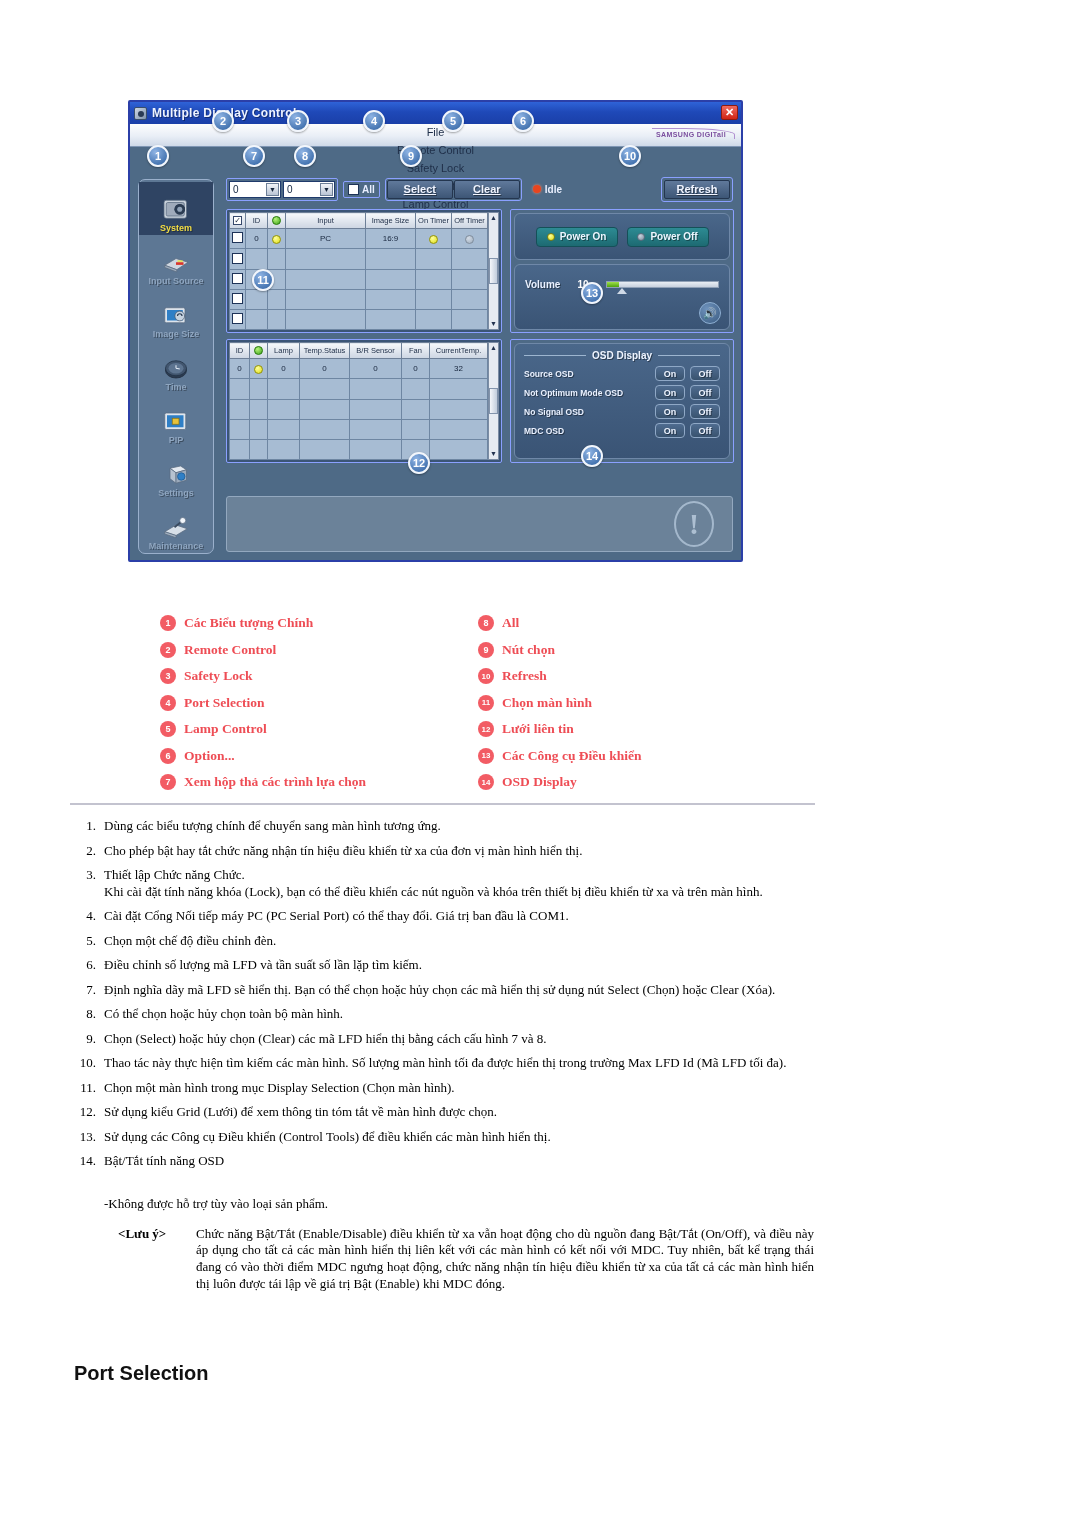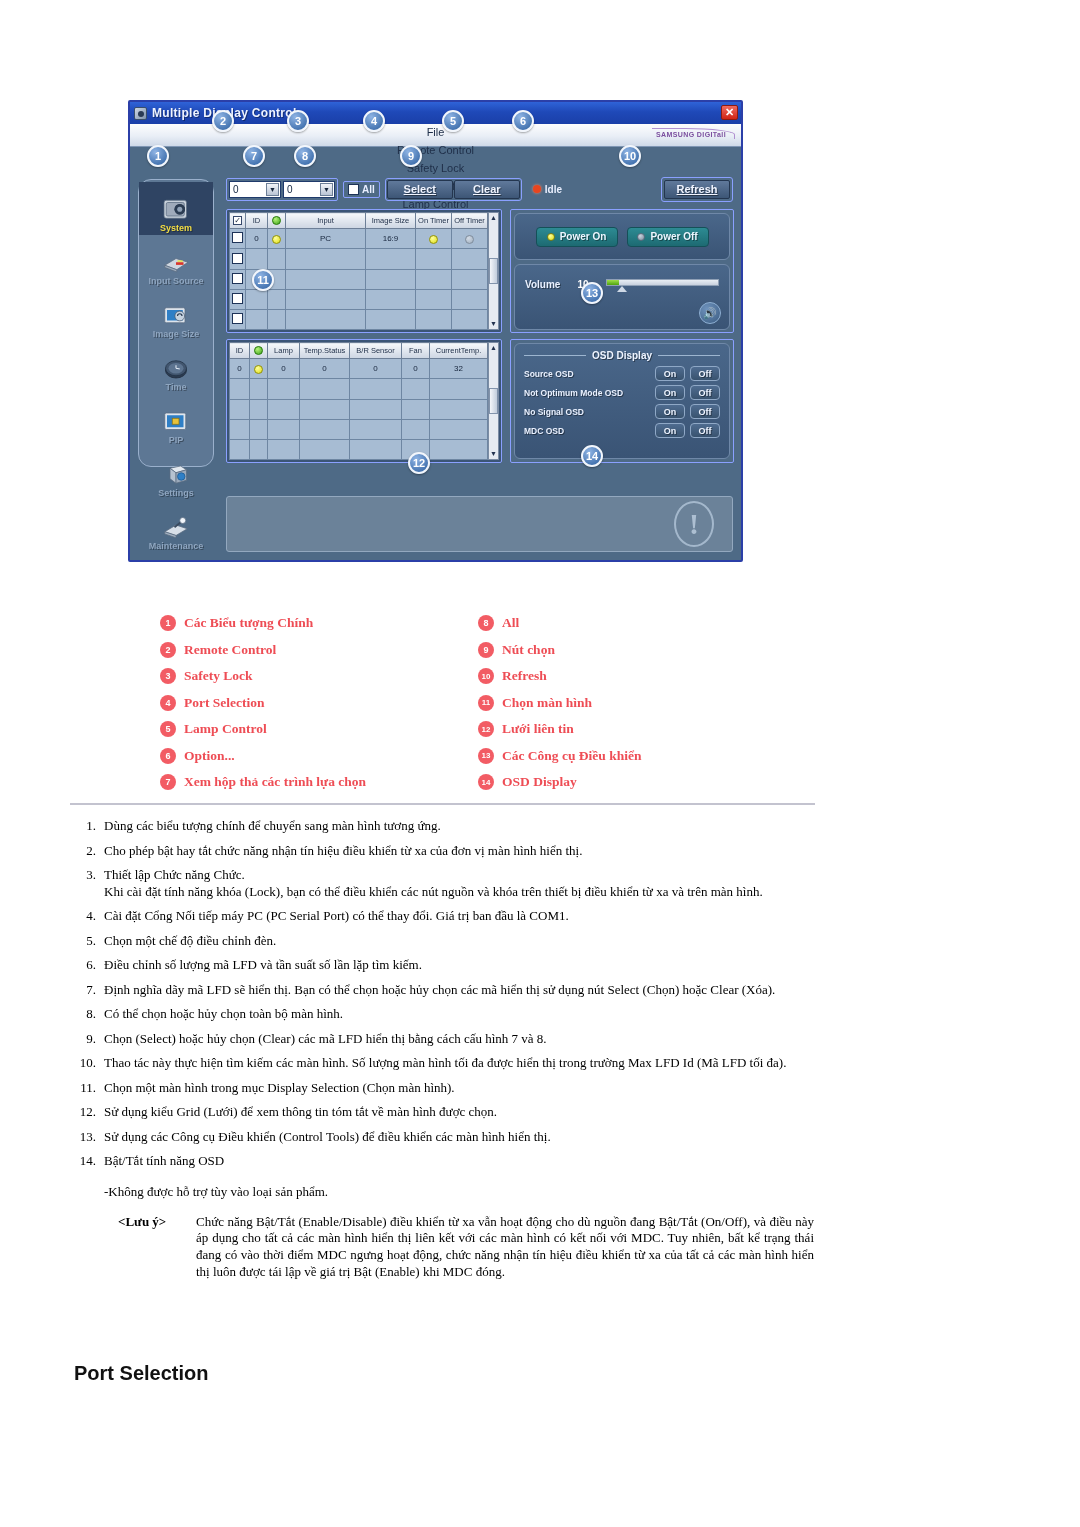--- a/index.html
+++ b/index.html
@@ -70,22 +70,22 @@
     border-top:1px solid #b08fd0;
     border-right:1px solid #b08fd0;
     border-radius:0 60% 0 0;
     padding:2px 8px 1px 4px;
   }
 
   .app-body{ position:relative; height:calc(100% - 45px); padding:8px; }
 
   
   .sidebar{
-    position:absolute;left:8px;top:32px;width:76px;height:288px;
-    background:#5d7794;border:1px solid #9ab0cc;border-radius:13px;
+    position:absolute;left:8px;top:32px;width:76px;height:375px;
+    background:#5d7794;border:1px solid #9ab0cc;border-radius:7px;
     padding-top:2px;
   }
   .side-item{
     height:53px;display:flex;flex-direction:column;align-items:center;
     justify-content:flex-end;padding-bottom:2px;position:relative;
   }
   .side-item.active{ background:#2f4463; }
   .side-label{
     font-family:"Liberation Sans",sans-serif;font-size:9px;font-weight:bold;
     color:#8fa6c0;text-shadow:1px 1px 0 rgba(0,0,0,.35);line-height:1;
@@ -182,21 +182,21 @@
     background:linear-gradient(to bottom,#2d8b93,#1d6a72);
     border:1px solid #155058;
     display:flex;align-items:center;justify-content:center;gap:5px;
     font-family:"Liberation Sans",sans-serif;font-size:10px;font-weight:bold;color:#ecf6ff;
     text-shadow:1px 1px 0 rgba(0,0,0,.4);
   }
   .pbtn .d{width:8px;height:8px;border-radius:50%;
            background:radial-gradient(circle at 35% 30%,#ffff9c,#dede12);border:1px solid #7d7d10;}
   .pbtn .d.grey{background:radial-gradient(circle at 35% 30%,#c9d3de,#7d8d9e);border-color:#5b6b7c;}
   .panel-vol{ height:66px; margin-top:4px; position:relative; padding:14px 10px 0 10px;}
-  .vol-row{display:flex;align-items:flex-start;gap:17px;}
+  .vol-row{display:flex;align-items:center;gap:17px;}
   .vol-label{font-family:"Liberation Sans",sans-serif;font-size:10px;font-weight:bold;color:#eaf1ff;text-shadow:1px 1px 0 rgba(0,0,0,.4);}
   .vol-num{font-family:"Liberation Sans",sans-serif;font-size:10px;font-weight:bold;color:#ffffff;}
   .slider{flex:1;height:7px;background:linear-gradient(to bottom,#e8edf4,#c7d1de);border:1px solid #8fa0b6;position:relative;}
   .slider .fill{position:absolute;left:0;top:0;bottom:0;width:11%;background:linear-gradient(to bottom,#9fe04a,#4fa310);}
   .slider .knob{position:absolute;left:9%;top:6px;width:0;height:0;
     border-left:5px solid transparent;border-right:5px solid transparent;border-bottom:6px solid #cfd9e6;}
   .spk{
     position:absolute;right:8px;bottom:5px;width:22px;height:22px;border-radius:50%;
     background:radial-gradient(circle at 35% 30%,#6f93bd,#3a5a80);border:1px solid #8fb0d4;
     display:flex;align-items:center;justify-content:center;color:#dcebff;font-size:11px;
@@ -266,21 +266,21 @@
     position:absolute;left:70px;top:803px;width:745px;height:2px;background:#c3c3cf;
   }
 
   
   .steps{ position:absolute;left:74px;top:818px;width:740px; }
   .step{ display:flex;margin-bottom:8px; }
   .step-n{ width:30px;flex:0 0 auto;font-size:13px;text-align:right;padding-right:8px;}
   .step-b{ flex:1;font-size:13px;line-height:1.27; }
   .step-b .sub{ display:block; }
 
-  .note-block{ margin-top:14px; margin-left:30px; }
+  .note-block{ margin-top:26px; margin-left:30px; }
   .note-line{ font-size:13px; margin-bottom:14px; }
   .note-wrap{ display:flex; margin-left:14px; }
   .note-tag{ width:78px;flex:0 0 auto;font-size:13px;font-weight:bold; }
   .note-body{ flex:1;font-size:13px;line-height:1.3;text-align:justify; }
 
   .section-title{
     position:absolute;left:74px;top:1362px;
     font-family:"Liberation Sans",sans-serif;font-size:20px;font-weight:bold;color:#111;
   }
 </style>

